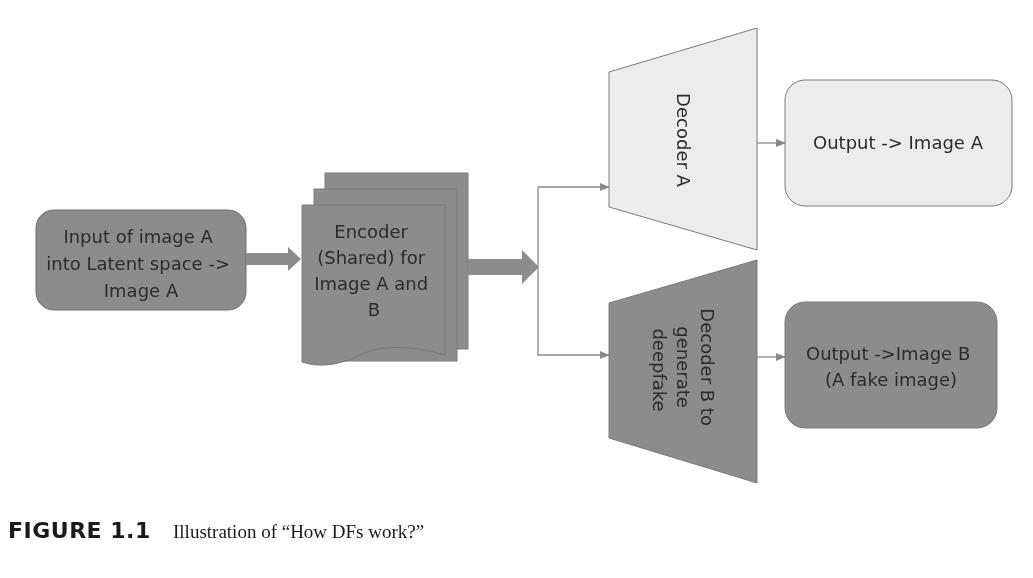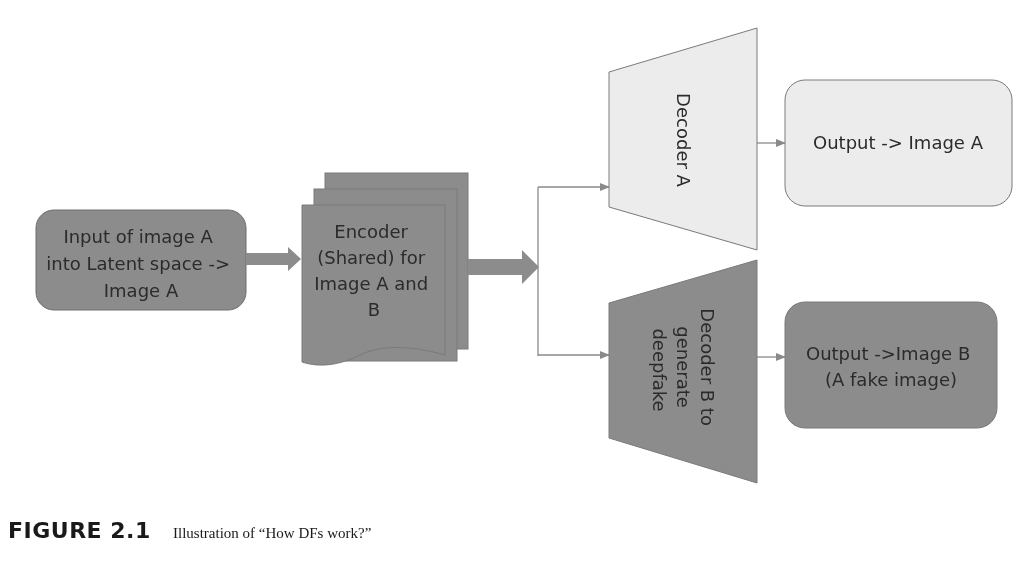--- a/index.html
+++ b/index.html
@@ -7,21 +7,21 @@
   #diagram { position: absolute; left: 0; top: 0; }
   .node-text { font-family: "DejaVu Sans", sans-serif; font-size: 18px; fill: #2b2b2b; }
   .caption {
     position: absolute; left: 8px; top: 518px;
     font-size: 22px; color: #1a1a1a; white-space: nowrap;
   }
   .caption-label {
     font-family: "DejaVu Sans", sans-serif; font-weight: bold; letter-spacing: 0.5px;
     display: inline-block; width: 165px;
   }
-  .caption-text { font-family: "Liberation Serif", serif; font-size: 15px; }
+  .caption-text { font-family: "Liberation Serif", serif; font-size: 19px; }
 </style>
 </head>
 <body>
 
 <svg id="diagram" width="1033" height="578" viewBox="0 0 1033 578">
   <defs>
     <marker id="arrowhead" markerWidth="10" markerHeight="10" refX="9" refY="5" orient="auto" markerUnits="userSpaceOnUse">
       <path d="M0,1 L10,5 L0,9 z" fill="#8a8a8a"></path>
     </marker>
   </defs>
@@ -92,14 +92,14 @@
   <g>
     <rect x="785" y="302" width="212" height="126" rx="20" ry="20" fill="#8c8c8c" stroke="#7a7a7a" stroke-width="1"></rect>
     <text class="node-text" text-anchor="middle">
       <tspan x="891" y="360">Output -&gt;Image B</tspan>
       <tspan x="891" y="386">(A fake image)</tspan>
     </text>
   </g>
 </svg>
 
 <div class="caption">
-  <span class="caption-label">FIGURE 2.1</span><span class="caption-text">Illustration of “How DFs work?”</span>
+  <span class="caption-label">FIGURE 1.1</span><span class="caption-text">Illustration of “How DFs work?”</span>
 </div>
 
 </body></html>

